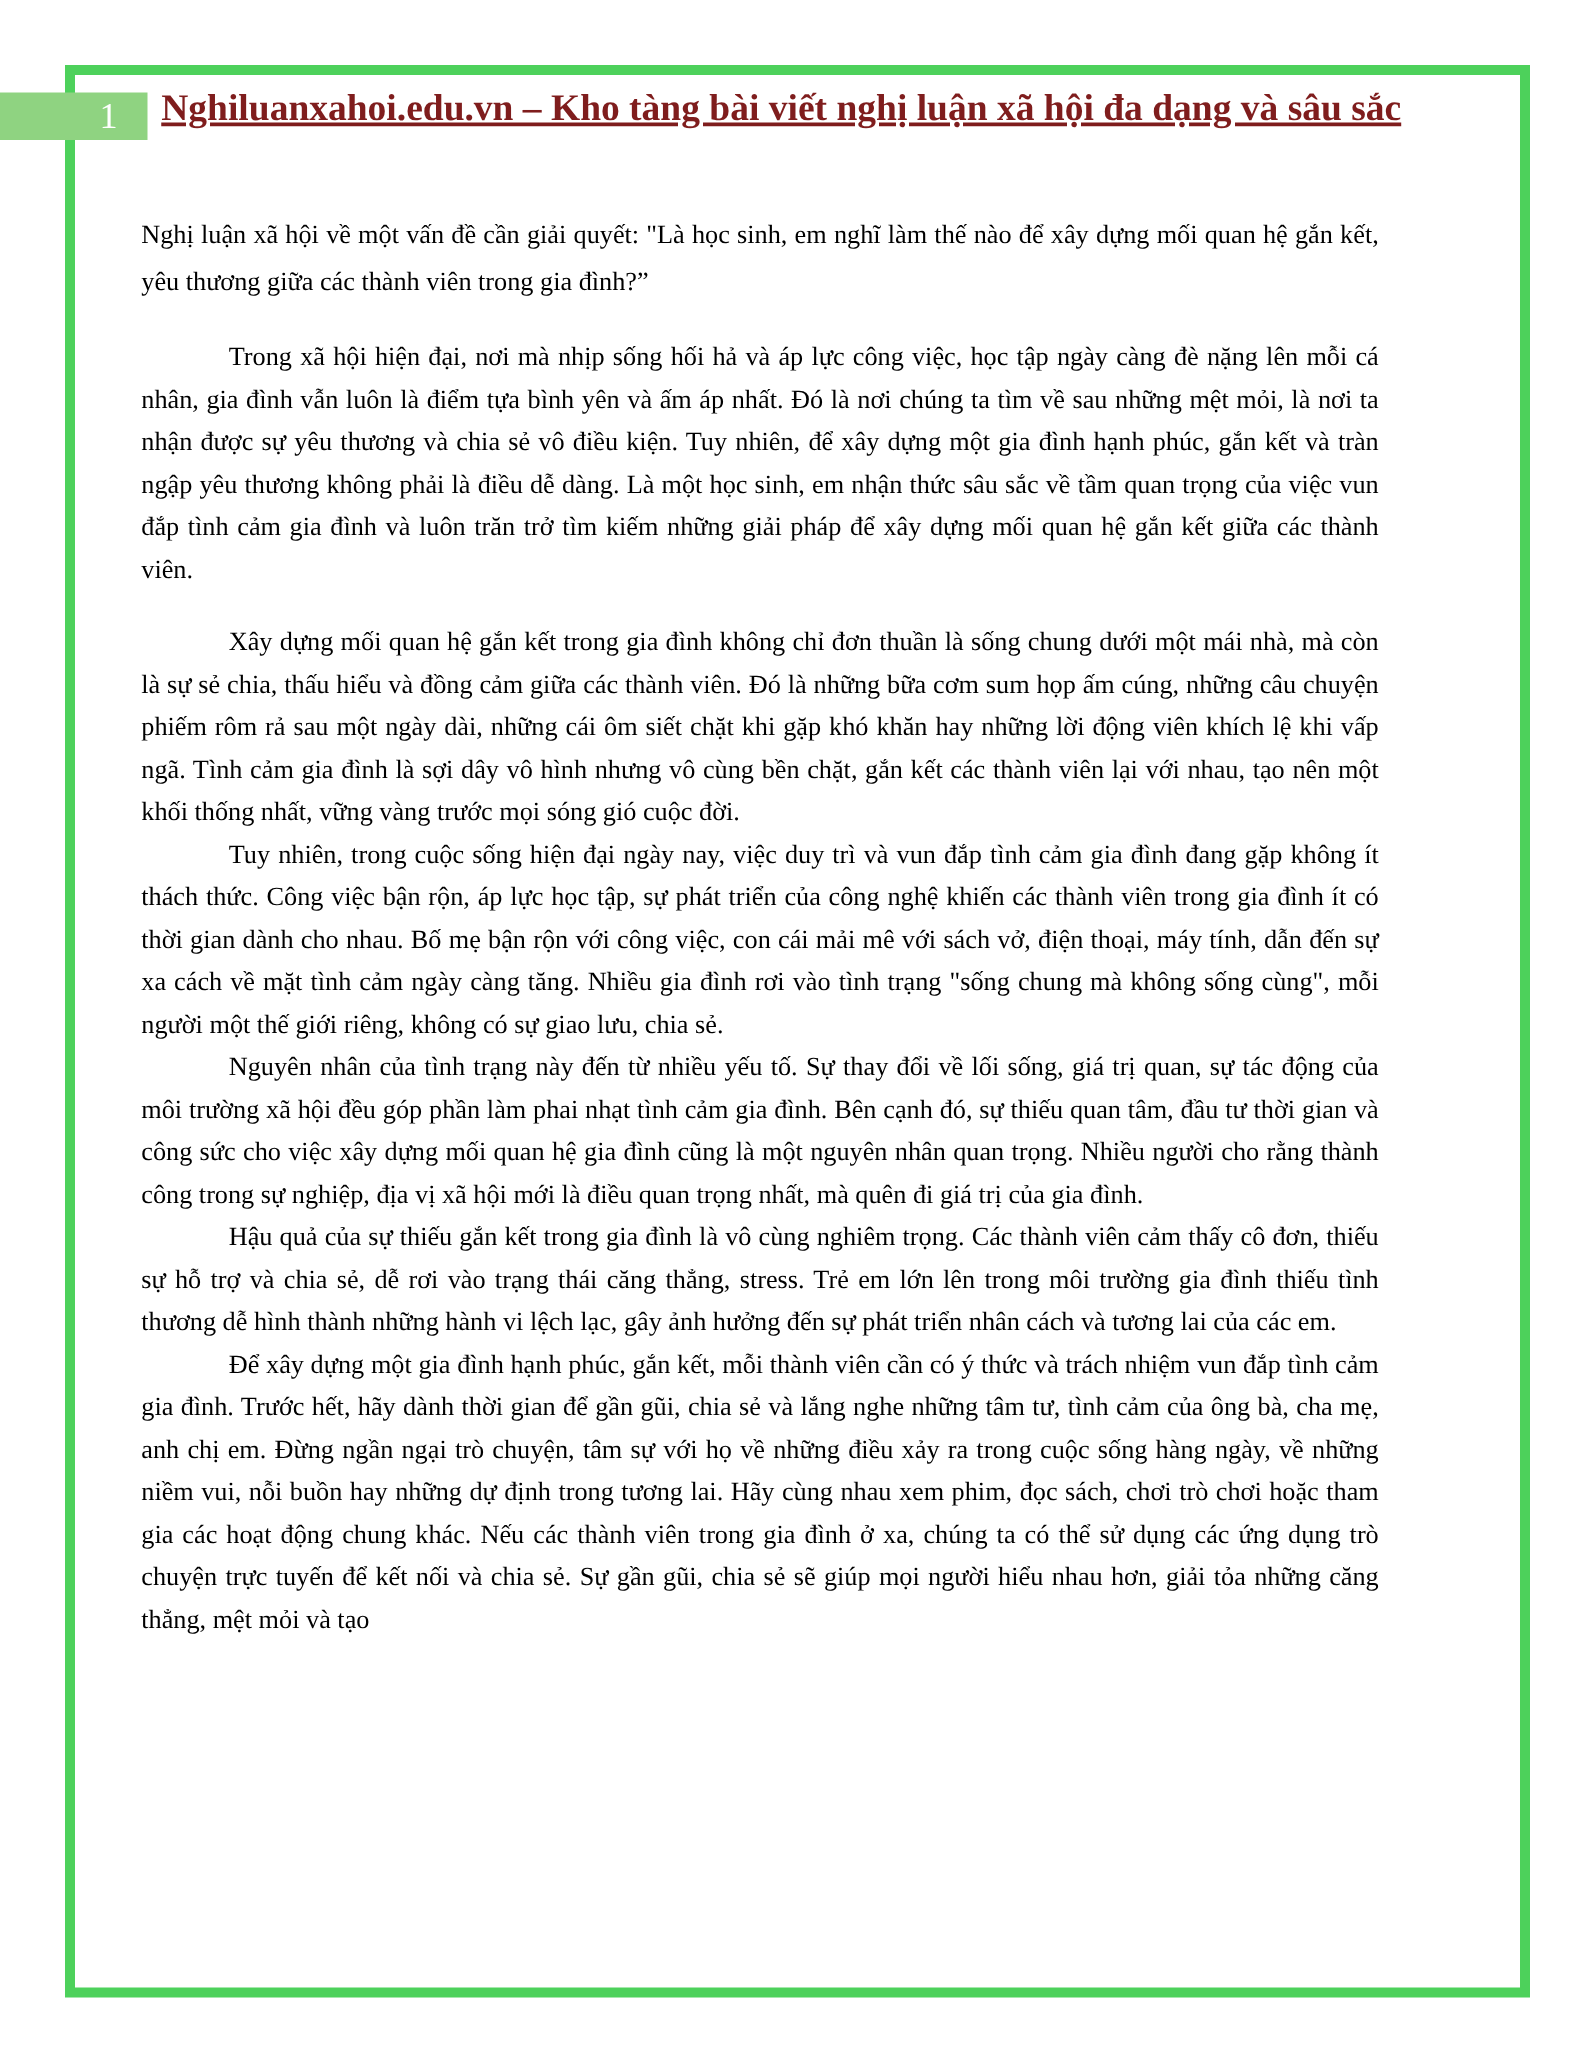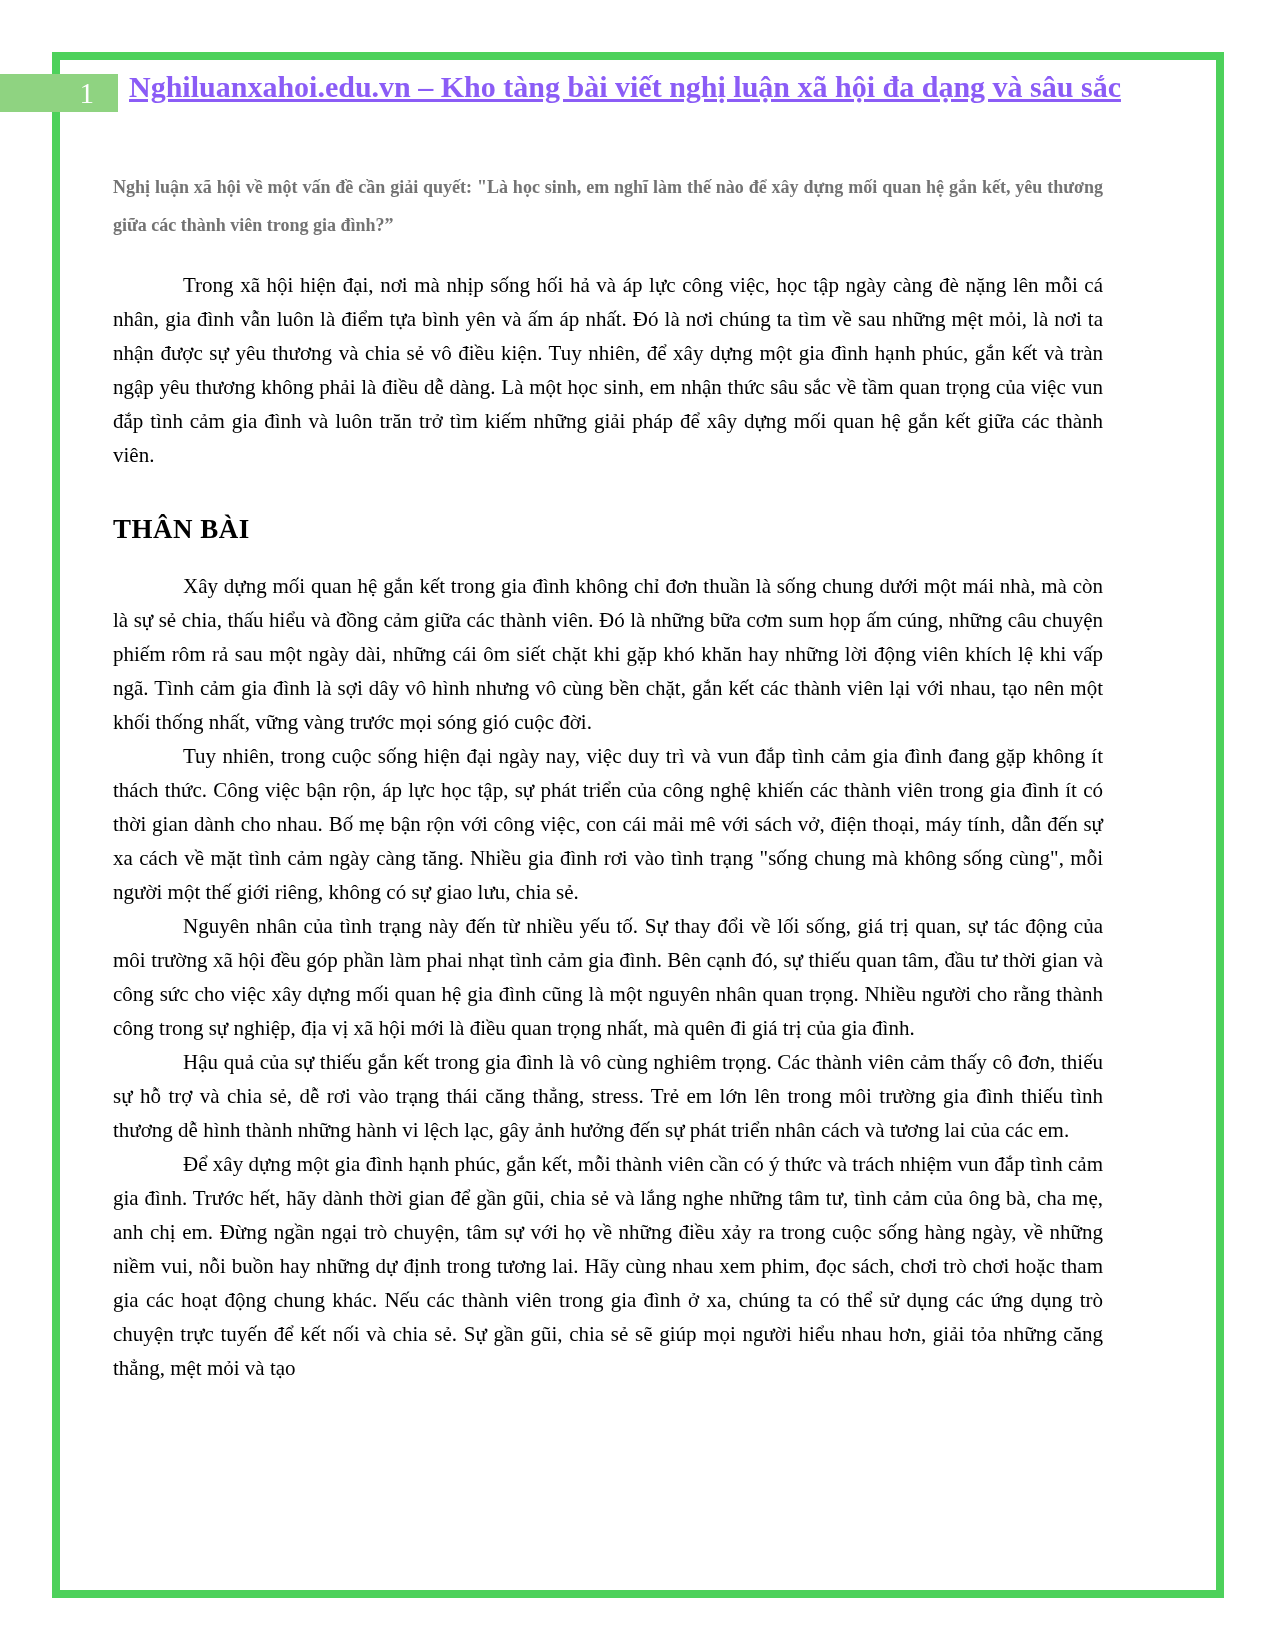--- a/index.html
+++ b/index.html
@@ -41,36 +41,36 @@
     box-sizing: border-box;
     z-index: 3;
   }
   .site-title {
     position: absolute;
     left: 129px;
     top: 70px;
     z-index: 2;
     font-size: 30px;
     font-weight: bold;
-    color: #8b5cf6;
+    color: #7f1d1d;
     text-decoration: underline;
     white-space: nowrap;
   }
   .content {
     position: absolute;
     left: 113px;
     top: 0;
     width: 990px;
     z-index: 2;
   }
   .prompt {
     margin: 168px 0 0 0;
-    color: #737373;
-    font-weight: bold;
-    font-size: 18px;
+    color: #000000;
+    font-weight: normal;
+    font-size: 21px;
     line-height: 38px;
     text-align: justify;
   }
   .section-heading {
     font-size: 27px;
     font-weight: bold;
     margin: 38px 0 0 0;
     letter-spacing: 0.5px;
   }
   .body-para {
@@ -100,21 +100,20 @@
 
   <div class="site-title">Nghiluanxahoi.edu.vn – Kho tàng bài viết nghị luận xã hội đa dạng và sâu sắc</div>
 
   <div class="content">
 
     <p class="prompt">Nghị luận xã hội về một vấn đề cần giải quyết: "Là học sinh, em nghĩ làm thế nào để xây dựng mối quan hệ gắn kết, yêu thương giữa các thành viên trong gia đình?”</p>
 
 
     <p class="body-para after-heading">Trong xã hội hiện đại, nơi mà nhịp sống hối hả và áp lực công việc, học tập ngày càng đè nặng lên mỗi cá nhân, gia đình vẫn luôn là điểm tựa bình yên và ấm áp nhất. Đó là nơi chúng ta tìm về sau những mệt mỏi, là nơi ta nhận được sự yêu thương và chia sẻ vô điều kiện. Tuy nhiên, để xây dựng một gia đình hạnh phúc, gắn kết và tràn ngập yêu thương không phải là điều dễ dàng. Là một học sinh, em nhận thức sâu sắc về tầm quan trọng của việc vun đắp tình cảm gia đình và luôn trăn trở tìm kiếm những giải pháp để xây dựng mối quan hệ gắn kết giữa các thành viên.</p>
 
-    <h2 class="section-heading heading-gap">THÂN BÀI</h2>
 
     <p class="body-para after-heading">Xây dựng mối quan hệ gắn kết trong gia đình không chỉ đơn thuần là sống chung dưới một mái nhà, mà còn là sự sẻ chia, thấu hiểu và đồng cảm giữa các thành viên. Đó là những bữa cơm sum họp ấm cúng, những câu chuyện phiếm rôm rả sau một ngày dài, những cái ôm siết chặt khi gặp khó khăn hay những lời động viên khích lệ khi vấp ngã. Tình cảm gia đình là sợi dây vô hình nhưng vô cùng bền chặt, gắn kết các thành viên lại với nhau, tạo nên một khối thống nhất, vững vàng trước mọi sóng gió cuộc đời.</p>
 
     <p class="body-para">Tuy nhiên, trong cuộc sống hiện đại ngày nay, việc duy trì và vun đắp tình cảm gia đình đang gặp không ít thách thức. Công việc bận rộn, áp lực học tập, sự phát triển của công nghệ khiến các thành viên trong gia đình ít có thời gian dành cho nhau. Bố mẹ bận rộn với công việc, con cái mải mê với sách vở, điện thoại, máy tính, dẫn đến sự xa cách về mặt tình cảm ngày càng tăng. Nhiều gia đình rơi vào tình trạng "sống chung mà không sống cùng", mỗi người một thế giới riêng, không có sự giao lưu, chia sẻ.</p>
 
     <p class="body-para">Nguyên nhân của tình trạng này đến từ nhiều yếu tố. Sự thay đổi về lối sống, giá trị quan, sự tác động của môi trường xã hội đều góp phần làm phai nhạt tình cảm gia đình. Bên cạnh đó, sự thiếu quan tâm, đầu tư thời gian và công sức cho việc xây dựng mối quan hệ gia đình cũng là một nguyên nhân quan trọng. Nhiều người cho rằng thành công trong sự nghiệp, địa vị xã hội mới là điều quan trọng nhất, mà quên đi giá trị của gia đình.</p>
 
     <p class="body-para">Hậu quả của sự thiếu gắn kết trong gia đình là vô cùng nghiêm trọng. Các thành viên cảm thấy cô đơn, thiếu sự hỗ trợ và chia sẻ, dễ rơi vào trạng thái căng thẳng, stress. Trẻ em lớn lên trong môi trường gia đình thiếu tình thương dễ hình thành những hành vi lệch lạc, gây ảnh hưởng đến sự phát triển nhân cách và tương lai của các em.</p>
 
     <p class="body-para">Để xây dựng một gia đình hạnh phúc, gắn kết, mỗi thành viên cần có ý thức và trách nhiệm vun đắp tình cảm gia đình. Trước hết, hãy dành thời gian để gần gũi, chia sẻ và lắng nghe những tâm tư, tình cảm của ông bà, cha mẹ, anh chị em. Đừng ngần ngại trò chuyện, tâm sự với họ về những điều xảy ra trong cuộc sống hàng ngày, về những niềm vui, nỗi buồn hay những dự định trong tương lai. Hãy cùng nhau xem phim, đọc sách, chơi trò chơi hoặc tham gia các hoạt động chung khác. Nếu các thành viên trong gia đình ở xa, chúng ta có thể sử dụng các ứng dụng trò chuyện trực tuyến để kết nối và chia sẻ. Sự gần gũi, chia sẻ sẽ giúp mọi người hiểu nhau hơn, giải tỏa những căng thẳng, mệt mỏi và tạo</p>

